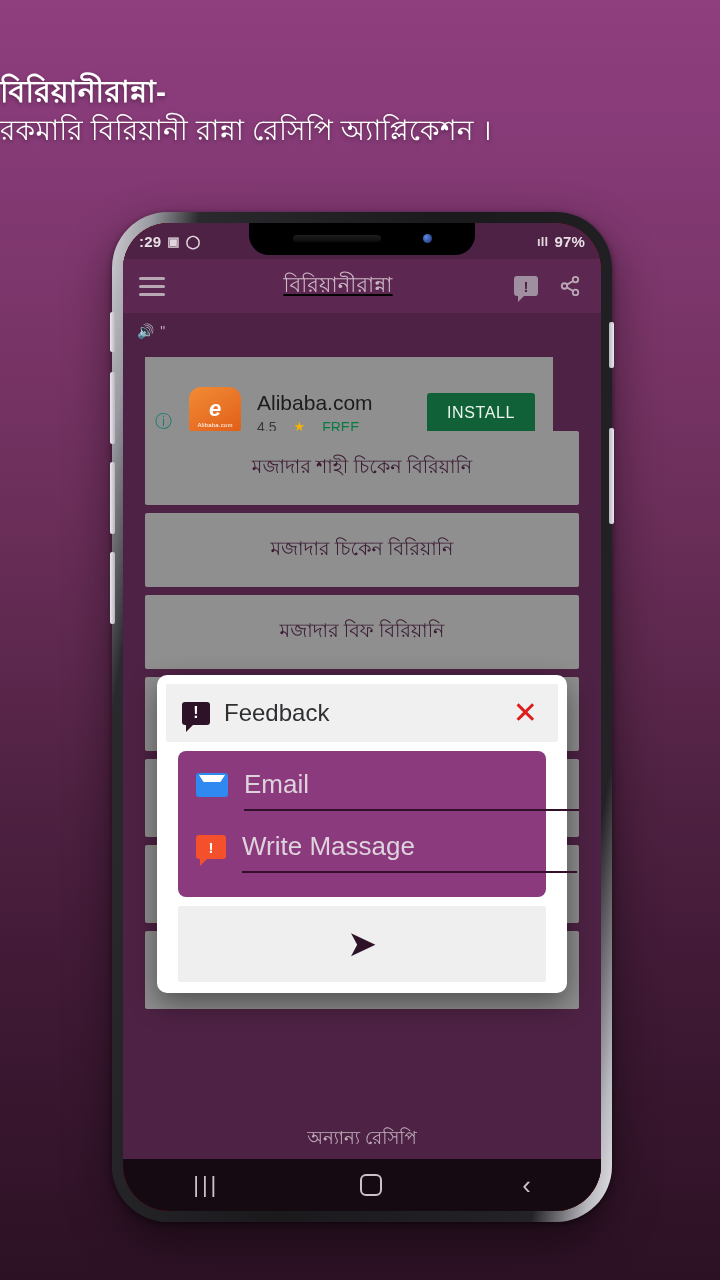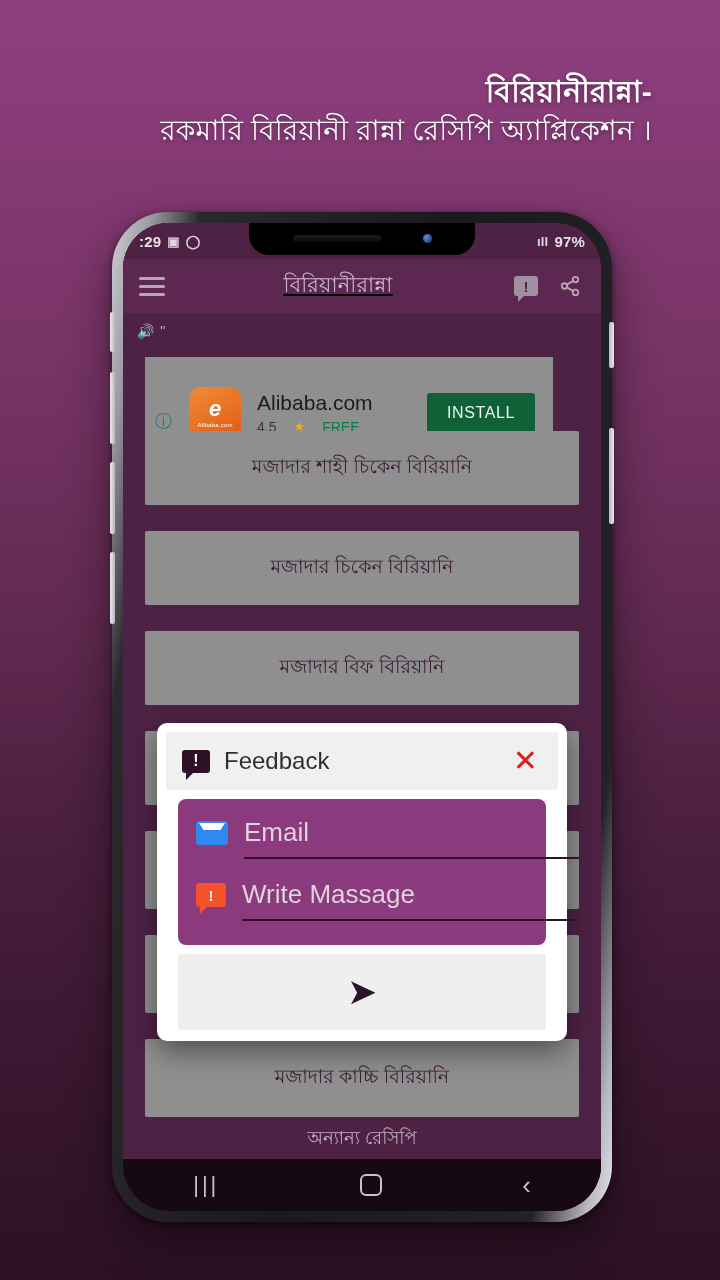--- a/index.html
+++ b/index.html
@@ -10,21 +10,21 @@
   body {
     background:linear-gradient(to bottom,
       #8f3e7e 0%, #853a76 12%, #7a3568 25%, #6d2f5c 38%,
       #5f294f 50%, #4f2142 62%, #431b38 74%, #38162e 86%, #2c1124 100%);
     position:relative;
   }
 
   
   .promo-title {
     position:absolute; top:72px; left:0; width:652px;
-    text-align:right; color:#ffffff;
+    text-align:left; color:#ffffff;
     text-shadow:0 2px 4px rgba(0,0,0,.35);
     line-height:1.30;
   }
   .promo-line1 { font-size:30px; font-weight:700; letter-spacing:.3px; }
   .promo-line2 { font-size:28px; font-weight:400; letter-spacing:.2px; margin-top:2px; }
 
   
   .phone {
     position:absolute; left:112px; top:212px;
     width:500px; height:1010px;
@@ -147,28 +147,28 @@
     position:absolute; left:10px; top:56px; display:flex;
     flex-direction:column; gap:3px; align-items:center;
     color:#1d7e74; font-size:17px; line-height:1;
   }
 
   
   .recipe-list { position:absolute; left:0; right:0; top:118px; padding:0 22px; }
   .recipe-item {
     background:#8f8f8f; color:#3a1b33; font-size:19px;
     height:74px; display:flex; align-items:center; justify-content:center;
-    margin-bottom:26px; border-radius:2px; text-align:center;
+    margin-bottom:8px; border-radius:2px; text-align:center;
   }
   .recipe-item.tall { height:78px; }
 
   
   .dialog-wrap {
     position:absolute; left:0; right:0; top:362px;
-    display:flex; justify-content:center; z-index:20;margin-top:48px;
+    display:flex; justify-content:center; z-index:20;
   }
   .dialog {
     width:410px; background:#ffffff; border-radius:10px;
     box-shadow:0 10px 28px rgba(0,0,0,.45);
     padding:9px; 
   }
   .dlg-header {
     background:#f0f0f0; display:flex; align-items:center;
     padding:14px 16px; gap:14px; border-radius:2px;
   }

